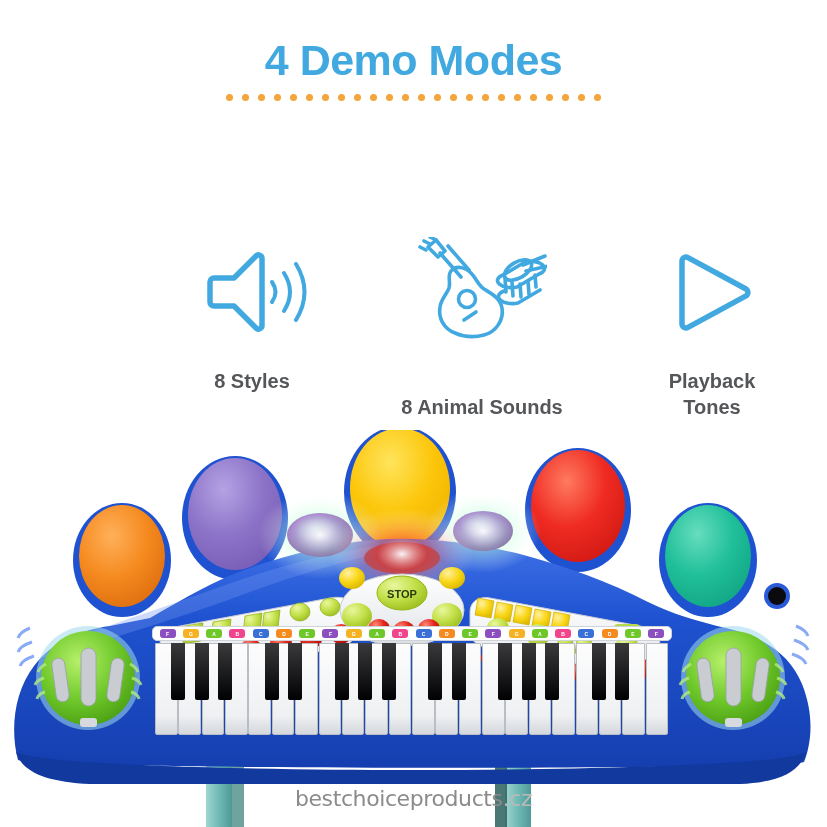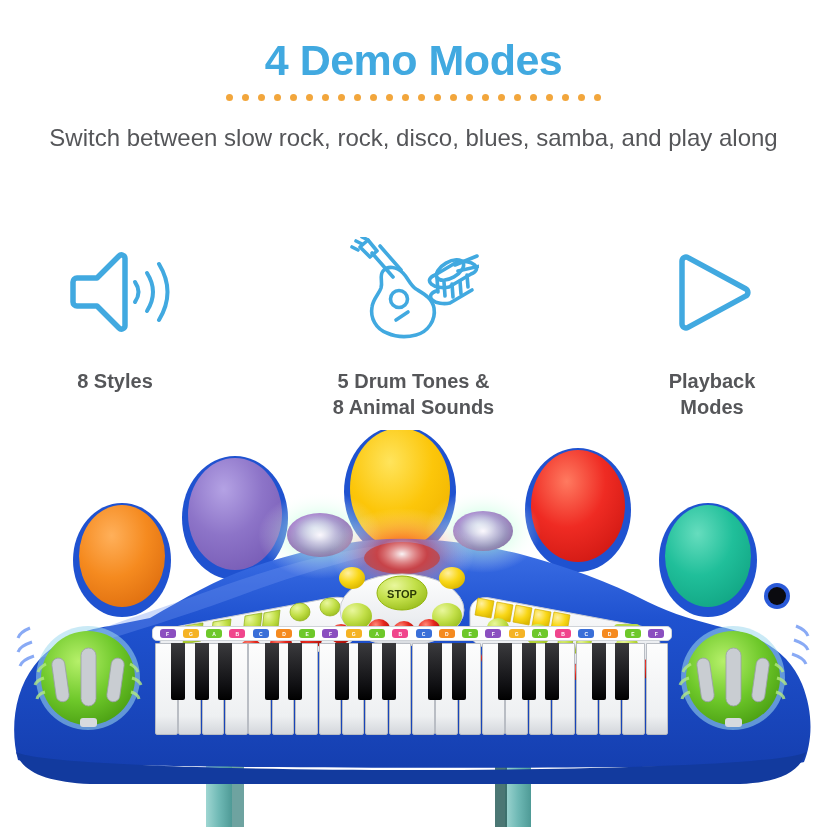--- a/index.html
+++ b/index.html
@@ -28,21 +28,21 @@
   .subtitle {
     position: absolute; top: 122px; left: 0; width: 827px;
     text-align: center;
     font-size: 24px; line-height: 31px;
     color: #555659; font-weight: 400;
   }
 
   
   .features {
     position: absolute; top: 232px; left: 0; width: 827px;
-    display: flex; justify-content: space-between; align-items: flex-start;
+    display: flex; justify-content: flex-end; align-items: flex-start;
   }
   .feat { width: 230px; display: flex; flex-direction: column; align-items: center; }
   .feat .iconwrap { height: 120px; display: flex; align-items: center; justify-content: center; }
   .feat .caption {
     margin-top: 16px; text-align: center;
     font-size: 20px; line-height: 26px; font-weight: bold; color: #555659;
   }
 
   
   .product { position: absolute; left: 0; top: 430px; width: 827px; height: 397px; }
@@ -83,21 +83,20 @@
       <div class="d" style="background: rgb(242, 166, 60);"></div>
       <div class="d" style="background: rgb(242, 166, 60);"></div>
       <div class="d" style="background: rgb(242, 166, 60);"></div>
       <div class="d" style="background: rgb(242, 166, 60);"></div>
       <div class="d" style="background: rgb(242, 166, 60);"></div>
       <div class="d" style="background: rgb(242, 166, 60);"></div>
       <div class="d" style="background: rgb(242, 166, 60);"></div>
       <div class="d" style="background: rgb(242, 166, 60);"></div>
     </div>
 
-  <div class="subtitle">Switch between slow rock, rock, disco, blues, samba, and play along</div>
 
   <div class="features">
 
     <div class="feat">
       <div class="iconwrap">
         <svg width="112" height="100" viewBox="0 0 112 100">
           <path d="M38 36 H18 a4 4 0 0 0 -4 4 v20 a4 4 0 0 0 4 4 h20 l22 22 a3.5 3.5 0 0 0 6 -2.5 V16.5 a3.5 3.5 0 0 0 -6 -2.5 Z" fill="none" stroke="#41a9e0" stroke-width="5.5" stroke-linejoin="round"></path>
           <path d="M76 40 q7 10 0 20" fill="none" stroke="#41a9e0" stroke-width="4" stroke-linecap="round"></path>
           <path d="M88 31 q12 19 0 38" fill="none" stroke="#41a9e0" stroke-width="4" stroke-linecap="round"></path>
           <path d="M100 22 q17 28 0 56" fill="none" stroke="#41a9e0" stroke-width="4" stroke-linecap="round"></path>
@@ -126,34 +125,34 @@
             <path d="M86 38 l22 -13 a14 7 0 0 1 14 12 l-22 13 a14 7 0 0 1 -14 -12 Z"></path>
             <ellipse cx="101" cy="33" rx="15" ry="8" transform="rotate(-30 101 33)"></ellipse>
             <path d="M88 41 l1 14 M95 45 l1 14 M103 47 l1 13 M111 44 l1 13 M118 38 l1 12"></path>
             <path d="M87 54 a14 7 0 0 0 14 12 l22 -13"></path>
 
             <path d="M106 28 l22 -9 M109 34 l22 -5"></path>
           </g>
         </svg>
       </div>
       <div class="caption">
-        <span>5 Drum Tones &amp;</span><br>
+        <br>
         <span>8 Animal Sounds</span>
       </div>
     </div>
 
     <div class="feat">
       <div class="iconwrap">
         <svg width="100" height="90" viewBox="0 0 100 90">
           <path d="M20 14 a4 4 0 0 1 6 -3.4 L84 42 a4 4 0 0 1 0 6.8 L26 80.4 a4 4 0 0 1 -6 -3.4 Z" fill="none" stroke="#41a9e0" stroke-width="5.5" stroke-linejoin="round"></path>
         </svg>
       </div>
       <div class="caption">
         <span>Playback</span><br>
-        <span>Modes</span>
+        <span>Tones</span>
       </div>
     </div>
 
   </div>
 
   <div class="product">
     <svg width="827" height="397" viewBox="0 0 827 397">
       <defs>
         <radialGradient id="gOrange" cx="38%" cy="30%" r="75%">
           <stop offset="0%" stop-color="#ffb05a"></stop>
@@ -486,14 +485,17 @@
           <div style="position: absolute; top: 0px; left: 296.718px; width: 14.0182px; height: 57px; background: linear-gradient(rgb(58, 58, 61), rgb(18, 18, 21) 70%, rgb(0, 0, 0)); border-radius: 0px 0px 2px 2px; z-index: 5;"></div>
           <div style="position: absolute; top: 0px; left: 343.445px; width: 14.0182px; height: 57px; background: linear-gradient(rgb(58, 58, 61), rgb(18, 18, 21) 70%, rgb(0, 0, 0)); border-radius: 0px 0px 2px 2px; z-index: 5;"></div>
           <div style="position: absolute; top: 0px; left: 366.809px; width: 14.0182px; height: 57px; background: linear-gradient(rgb(58, 58, 61), rgb(18, 18, 21) 70%, rgb(0, 0, 0)); border-radius: 0px 0px 2px 2px; z-index: 5;"></div>
           <div style="position: absolute; top: 0px; left: 390.173px; width: 14.0182px; height: 57px; background: linear-gradient(rgb(58, 58, 61), rgb(18, 18, 21) 70%, rgb(0, 0, 0)); border-radius: 0px 0px 2px 2px; z-index: 5;"></div>
           <div style="position: absolute; top: 0px; left: 436.9px; width: 14.0182px; height: 57px; background: linear-gradient(rgb(58, 58, 61), rgb(18, 18, 21) 70%, rgb(0, 0, 0)); border-radius: 0px 0px 2px 2px; z-index: 5;"></div>
           <div style="position: absolute; top: 0px; left: 460.264px; width: 14.0182px; height: 57px; background: linear-gradient(rgb(58, 58, 61), rgb(18, 18, 21) 70%, rgb(0, 0, 0)); border-radius: 0px 0px 2px 2px; z-index: 5;"></div>
         </div>
     </div>
   </div>
 
+  <div class="watermark">
+    <span>bestchoiceproducts</span><span class="wm-cz">.cz</span>
+  </div>
 
 </div>
 
 </body></html>

